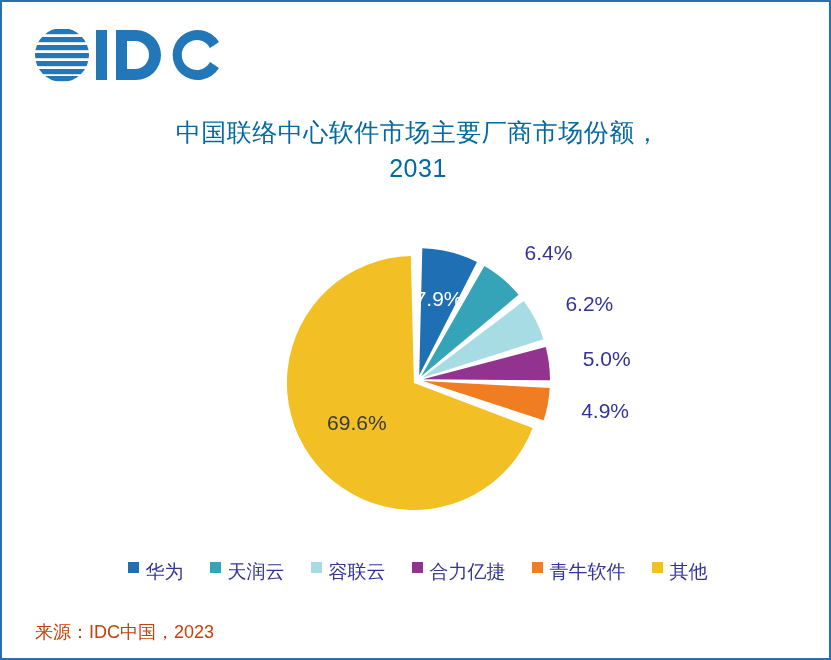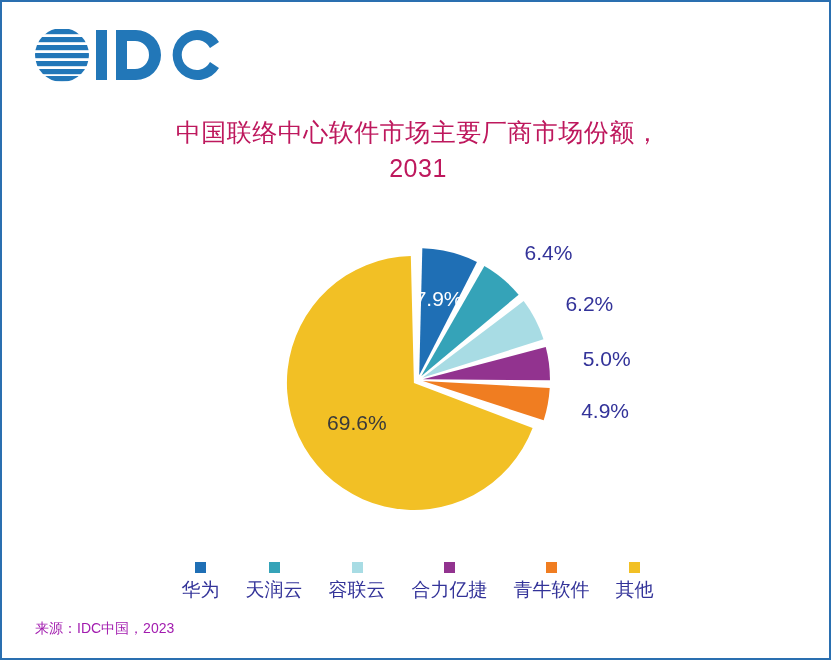--- a/index.html
+++ b/index.html
@@ -29,21 +29,21 @@
     height: 62px;
   }
 
   
   .chart-title {
     position: absolute;
     left: 110px;
     top: 112px;
     width: 612px;
     text-align: center;
-    color: #be185d;
+    color: #0369a1;
     font-size: 25px;
     line-height: 36px;
     letter-spacing: 0.5px;
   }
 
   
   .pie-area {
     position: absolute;
     left: 0;
     top: 0;
@@ -59,44 +59,42 @@
     left: 0;
     top: 560px;
     width: 831px;
     display: flex;
     justify-content: center;
     align-items: center;
     gap: 26px;
   }
   .legend-item {
     display: flex;
-    align-items: center;
     gap: 7px;
-    flex-direction: column;
   }
   .legend-swatch {
     width: 11px;
     height: 11px;
     display: inline-block;
     flex: 0 0 auto;
   }
   .legend-label {
     color: #333399;
     font-size: 19px;
     line-height: 19px;
     white-space: nowrap;
   }
 
   
   .source {
     position: absolute;
     left: 33px;
     top: 618px;
-    color: #a21caf;
-    font-size: 14px;
+    color: #c2410c;
+    font-size: 18px;
     white-space: nowrap;
   }
 </style>
 </head>
 <body>
 
 <div id="page">
 
   <div class="logo">
     <svg width="190" height="62" viewBox="0 0 190 62">

